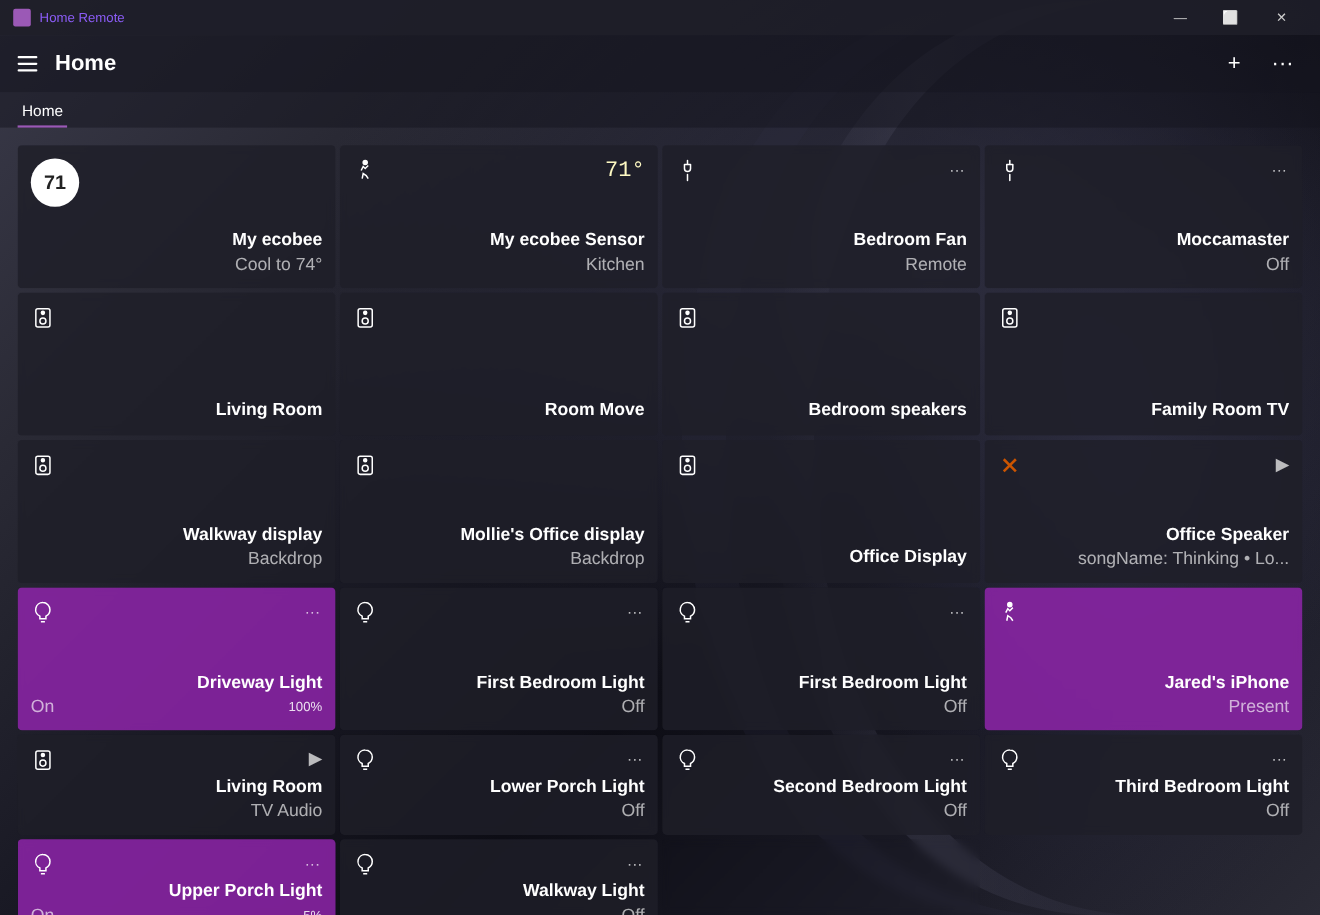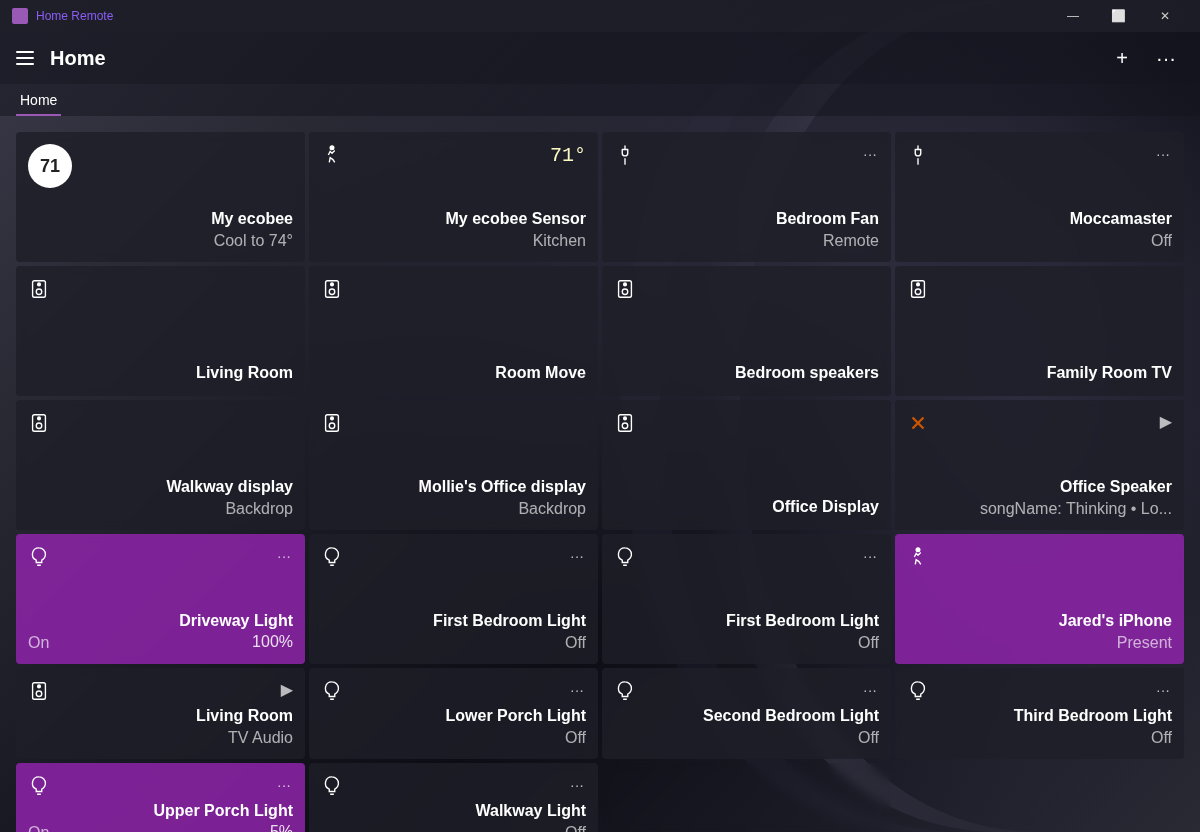--- a/index.html
+++ b/index.html
@@ -223,21 +223,21 @@
       color: rgba(255,255,255,0.65);
       margin-top: 2px;
     }
     .tile-status-row {
       display: flex;
       justify-content: space-between;
       align-items: center;
       gap: 32px;
     }
     .tile-pct {
-      font-size: 16px;
+      font-size: 12px;
       color: rgba(255,255,255,0.85);
     }
     .tile-temp {
       font-size: 20px;
       font-weight: 300;
       color: #fef9c3;
       font-family: Liberation Mono, monospace;
     }
 
     

